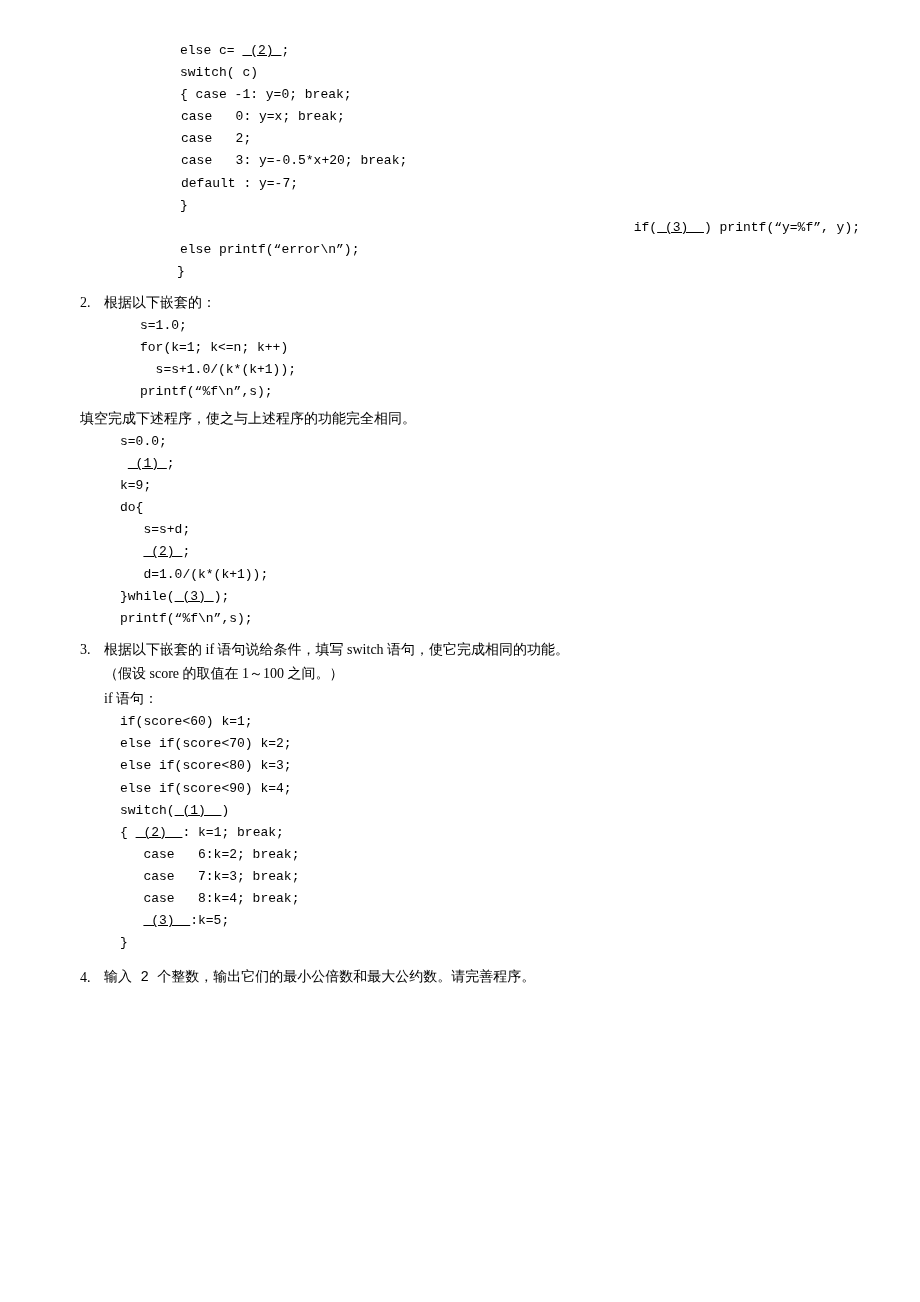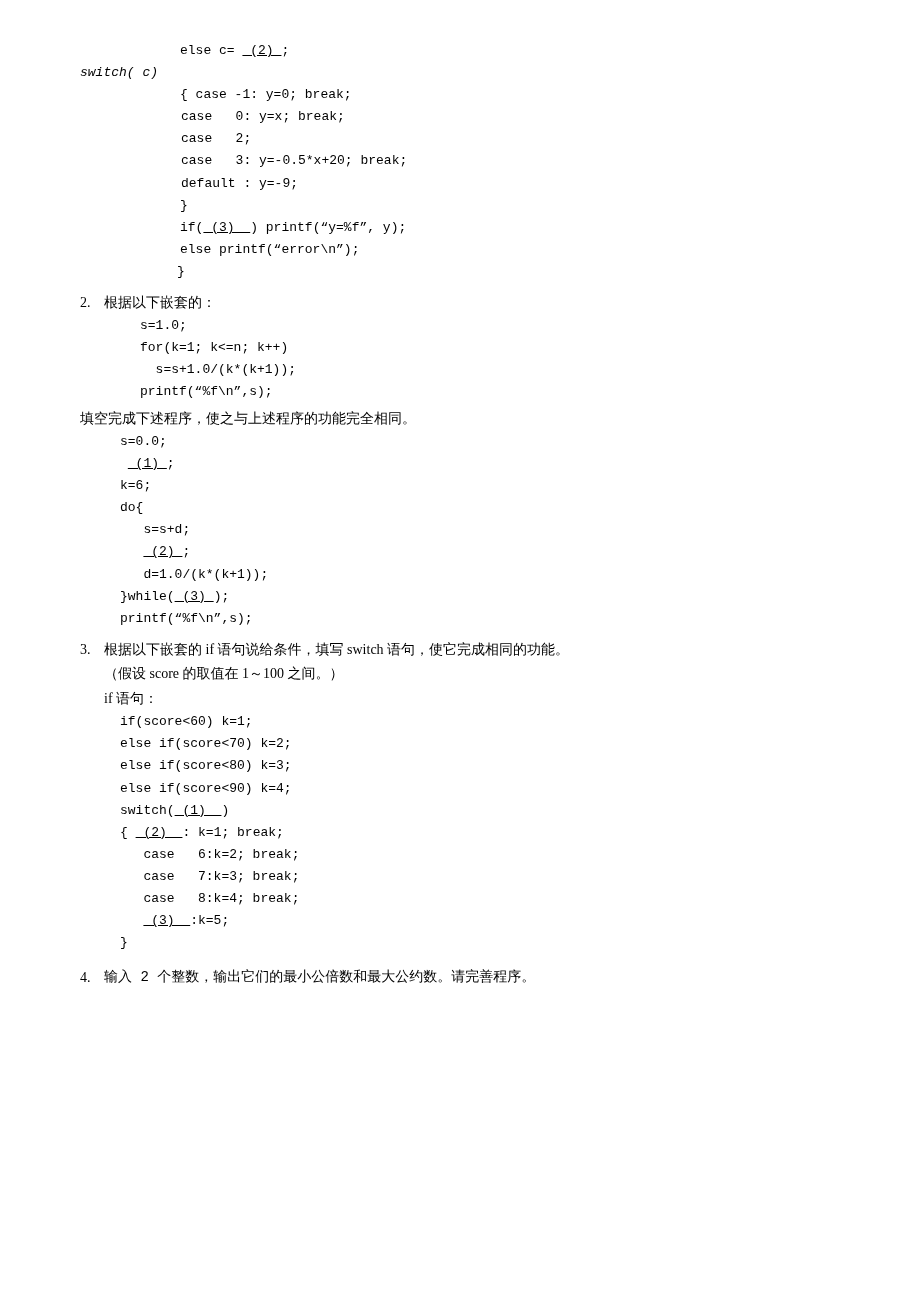--- a/index.html
+++ b/index.html
@@ -28,28 +28,28 @@
       font-family: "Courier New", Courier, monospace;
     }
   </style>
 </head>
 <body>
 
 <div>
 
   <div style="margin-bottom: 8px;">
     <div class="code-line" style="margin-left: 100px;">else c= <span class="fill-blank">&nbsp;(2)&nbsp;</span>;</div>
-    <div class="code-line" style=" font-style: italic;">switch( c)</div>
+    <div class="code-line" style="margin-left: 100px;">switch( c)</div>
     <div class="code-line" style="margin-left: 100px;">{ case  -1: y=0; break;</div>
     <div class="code-line" style="margin-left: 101px;">case &nbsp;&nbsp;0: y=x; break;</div>
     <div class="code-line" style="margin-left: 101px;">case &nbsp;&nbsp;2;</div>
     <div class="code-line" style="margin-left: 101px;">case &nbsp;&nbsp;3: y=-0.5*x+20; break;</div>
-    <div class="code-line" style="margin-left: 101px;">default : y=-9;</div>
+    <div class="code-line" style="margin-left: 101px;">default : y=-7;</div>
     <div class="code-line" style="margin-left: 100px;">}</div>
-    <div class="code-line" style="margin-left: 100px;">if(<span class="fill-blank">&nbsp;(3)&nbsp;&nbsp;</span>) printf(“y=%f”, y);</div>
+    <div class="code-line" style="margin-left: 60px; text-align: right;">if(<span class="fill-blank">&nbsp;(3)&nbsp;&nbsp;</span>) printf(“y=%f”, y);</div>
     <div class="code-line" style="margin-left: 100px;">else printf(“error\n”);</div>
     <div class="code-line" style="margin-left: 97px;">}</div>
   </div>
 
   <div style="margin-bottom: 8px;">
     <div style="display:flex; align-items:flex-start;">
       <span style="min-width:24px; font-family:'SimSun',serif; font-size:14px;">2.</span>
       <span style="font-family:'SimSun',serif; font-size:14px;">根据以下嵌套的：</span>
     </div>
     <div style="margin-left: 60px;">
@@ -57,21 +57,21 @@
       <div class="code-line">for(k=1; k&lt;=n; k++)</div>
       <div class="code-line">&nbsp;&nbsp;s=s+1.0/(k*(k+1));</div>
       <div class="code-line">printf(“%f\n”,s);</div>
     </div>
     <div style="margin-top:4px;">
       <span style="font-family:'SimSun',serif; font-size:14px;">填空完成下述程序，使之与上述程序的功能完全相同。</span>
     </div>
     <div style="margin-left: 40px;">
       <div class="code-line">s=0.0;</div>
       <div class="code-line">&nbsp;<span class="fill-blank">&nbsp;(1)&nbsp;</span>;</div>
-      <div class="code-line">k=6;</div>
+      <div class="code-line">k=9;</div>
       <div class="code-line">do{</div>
       <div class="code-line">&nbsp;&nbsp;&nbsp;s=s+d;</div>
       <div class="code-line">&nbsp;&nbsp;&nbsp;<span class="fill-blank">&nbsp;(2)&nbsp;</span>;</div>
       <div class="code-line">&nbsp;&nbsp;&nbsp;d=1.0/(k*(k+1));</div>
       <div class="code-line">}while(<span class="fill-blank">&nbsp;(3)&nbsp;</span>);</div>
       <div class="code-line">printf(“%f\n”,s);</div>
     </div>
   </div>
 
   <div style="margin-bottom: 8px;">

